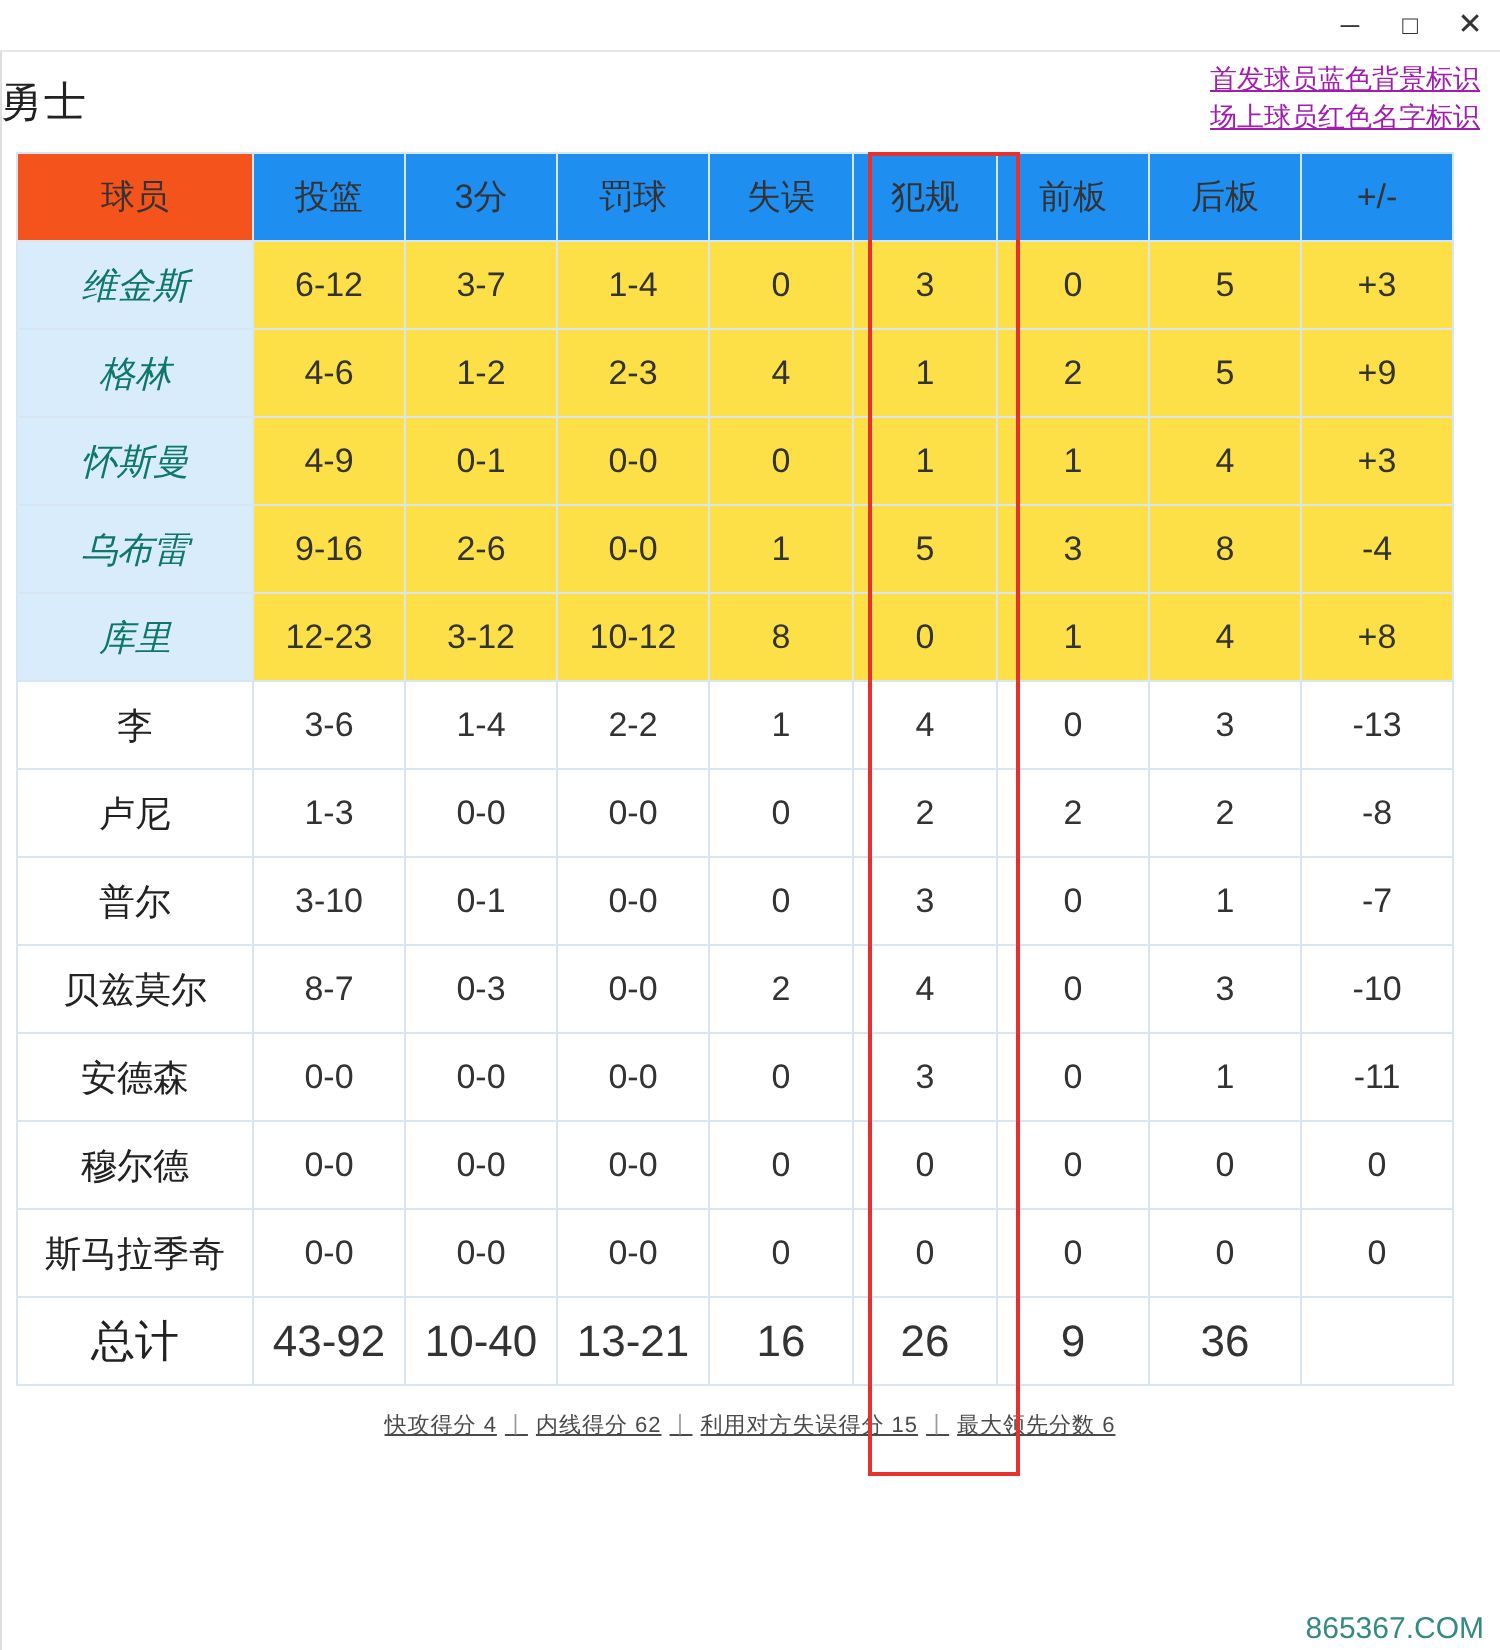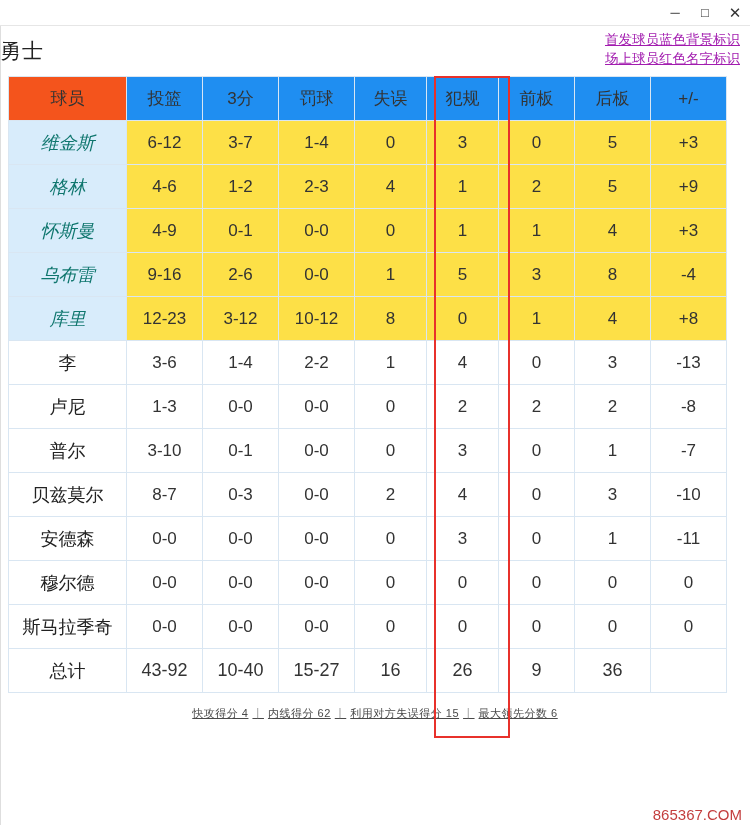--- a/index.html
+++ b/index.html
@@ -126,21 +126,21 @@
     font-size: 18px;
     color: #222;
   }
   tr.starter td.name {
     background: #d8ecfb;
   }
   tr.starter td.name .nm { color: #0f766e; font-style: italic; }
   tbody tr td { background: #ffffff; }
   tbody tr.starter td { background: #fde047; }
   tbody tr.total td {
-    font-size: 18px;
+    font-size: 22px;
   }
 
   
   .hl-box {
     position: absolute;
     border: 2px solid #e8312b;
     pointer-events: none;
     box-sizing: border-box;
   }
 
@@ -152,21 +152,21 @@
     font-size: 11px;
     line-height: 28px;
     letter-spacing: 0.5px;
     text-decoration: underline;
   }
   .footer .sep { color: #9a9a9a; padding: 0 4px; }
   .watermark {
     position: absolute;
     right: 8px;
     bottom: 2px;
-    color: #b91c1c;
+    color: #0f766e;
     font-size: 15px;
     opacity: 0.85;
     font-family: "Liberation Sans", sans-serif;
   }
 </style>
 </head>
 <body>
 
 <div class="titlebar">
   <div class="win-btn">─</div>
@@ -342,21 +342,21 @@
             <td>0</td>
             <td>0</td>
             <td>0</td>
             <td>0</td>
             <td>0</td>
           </tr>
           <tr class="total">
             <td class="name">总计</td>
             <td>43-92</td>
             <td>10-40</td>
-            <td>15-27</td>
+            <td>13-21</td>
             <td>16</td>
             <td>26</td>
             <td>9</td>
             <td>36</td>
             <td></td>
           </tr>
         </tbody>
     </table>
     <div class="hl-box" style="left: 426.188px; top: -0.5px; width: 75.5px; height: 662.5px;"></div>
   </div>

